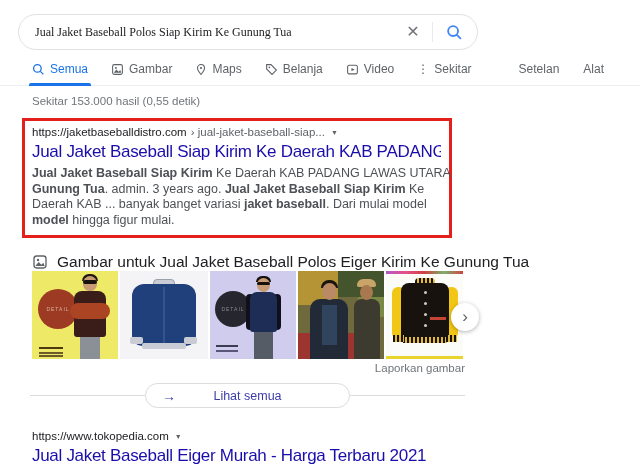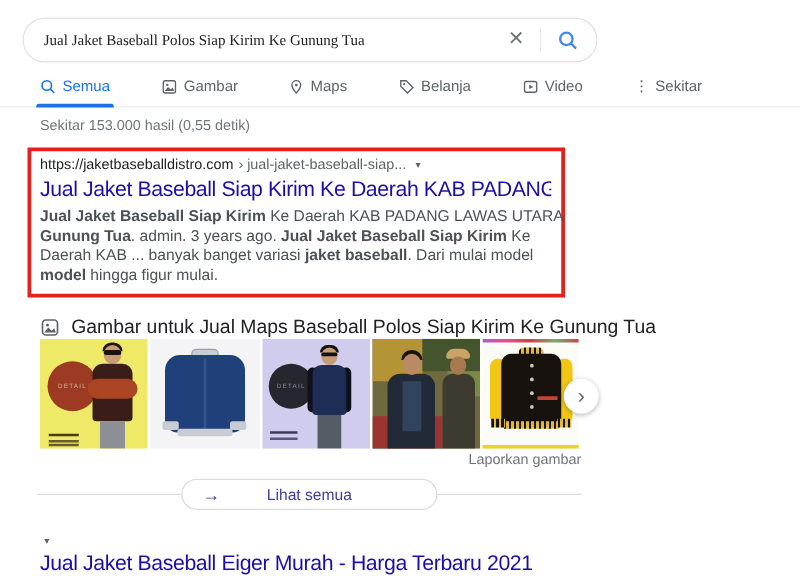--- a/index.html
+++ b/index.html
@@ -14,21 +14,21 @@
     font-family:Liberation Serif, serif; background:transparent; }
   .clear-btn { width:26px; height:26px; border:none; background:none; color:#70757a;
     font-size:16px; line-height:26px; cursor:pointer; }
   .search-sep { width:1px; height:20px; background:#e8eaed; margin:0 6px; }
   .magnify-btn { width:30px; height:26px; border:none; background:none; cursor:pointer;
     display:flex; align-items:center; justify-content:center; }
 
   
   .tabs-outer { margin-top:12px; border-bottom:1px solid #eceef1; }
   .tabs-inner { margin-left:32px; width:436px; display:flex; align-items:center;
-    padding-bottom:9px; font-size:12px; color:#5f6368;gap:18px; }
+    padding-bottom:9px; font-size:12px; color:#5f6368; }
   .tab { display:flex; align-items:center; gap:5px; margin-right:23px; cursor:pointer;
     position:relative; white-space:nowrap; }
   .tab .ticon { display:flex; align-items:center; }
   .tab.active { color:#1a73e8; }
   .tab.active::after { content:""; position:absolute; left:-3px; right:-3px; bottom:-10px;
     height:3px; background:#1a73e8; border-radius:2px 2px 0 0; }
   .tabs-spacer { flex:1; }
   .tab-plain { margin-right:0; margin-left:24px; cursor:pointer; white-space:nowrap; }
   .dots-icon { font-size:12px; color:#5f6368; }
 
@@ -227,21 +227,21 @@
           </svg>
       </span>
       <span>Video</span>
     </div>
     <div class="tab">
       <span class="ticon dots-icon">⋮</span>
       <span>Sekitar</span>
     </div>
     <div class="tabs-spacer"></div>
     <div class="tab-plain">Setelan</div>
-    <div class="tab-plain">Lihat</div>
+    <div class="tab-plain">Alat</div>
   </div>
 </div>
 
 <div class="stats">Sekitar 153.000 hasil (0,55 detik)</div>
 
 <div class="result1-box">
   <div class="crumb-row">
     <span class="crumb-domain">https://jaketbaseballdistro.com</span>
       <span> › jual-jaket-baseball-siap...</span>
     <span class="crumb-caret">▼</span>
@@ -251,21 +251,21 @@
 </div>
 
 <div class="img-head">
   <span>
     <svg width="16" height="16" viewBox="0 0 24 24">
         <rect x="3" y="3" width="18" height="18" rx="4" fill="none" stroke="#5f6368" stroke-width="2"></rect>
         <circle cx="9" cy="9" r="1.8" fill="#5f6368"></circle>
         <path d="M5 18l5-6 4 4 3-3 2 5z" fill="#5f6368"></path>
       </svg>
   </span>
-  <span class="img-head-text">Gambar untuk Jual Maps Baseball Polos Siap Kirim Ke Gunung Tua</span>
+  <span class="img-head-text">Gambar untuk Jual Jaket Baseball Polos Eiger Kirim Ke Gunung Tua</span>
 </div>
 
 <div class="carousel-wrap">
   <div class="carousel">
     <div class="thumb t1" style="background: rgb(238, 234, 103);">
       <div class="badge">DETAIL</div>
       <div class="hair"></div>
         <div class="head"></div>
         <div class="shades"></div>
       <div class="torso"></div>
@@ -327,17 +327,18 @@
   <div class="va-line"></div>
   <button class="va-pill">
     <span class="va-arrow">→</span>
     <span>Lihat semua</span>
   </button>
   <div class="va-line"></div>
 </div>
 
 <div class="result2">
   <div class="crumb-row">
+    <span class="crumb-domain">https://www.tokopedia.com</span>
     <span class="crumb-caret">▼</span>
   </div>
   <div class="result-title">Jual Jaket Baseball Eiger Murah - Harga Terbaru 2021</div>
 
 </div>
 
 </body></html>

